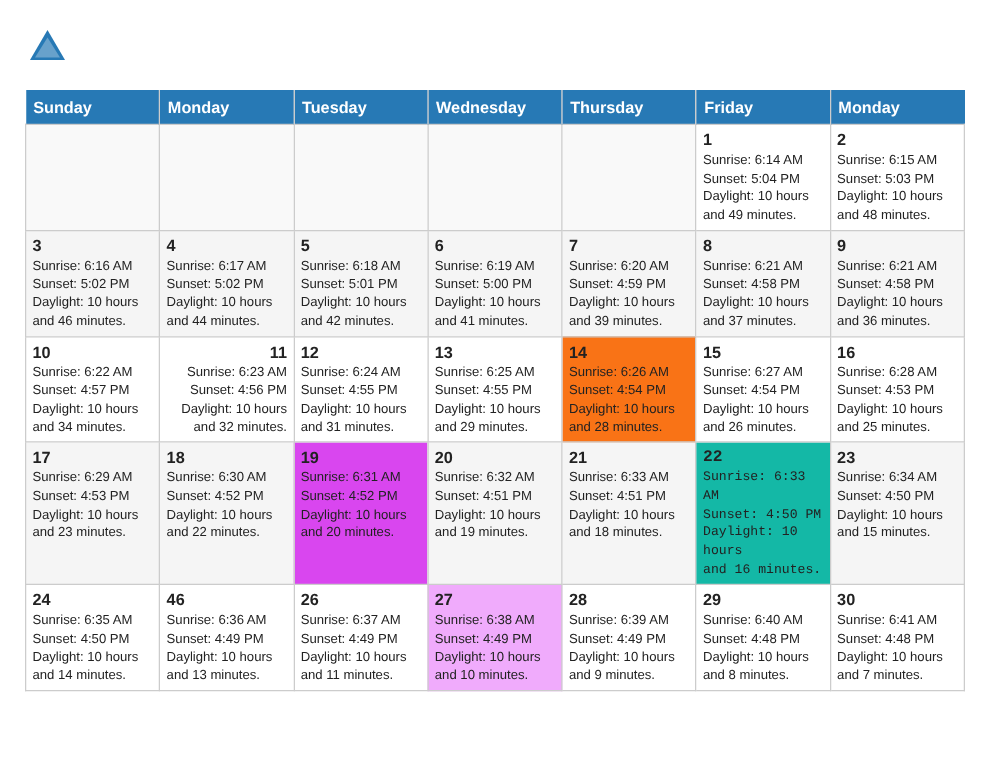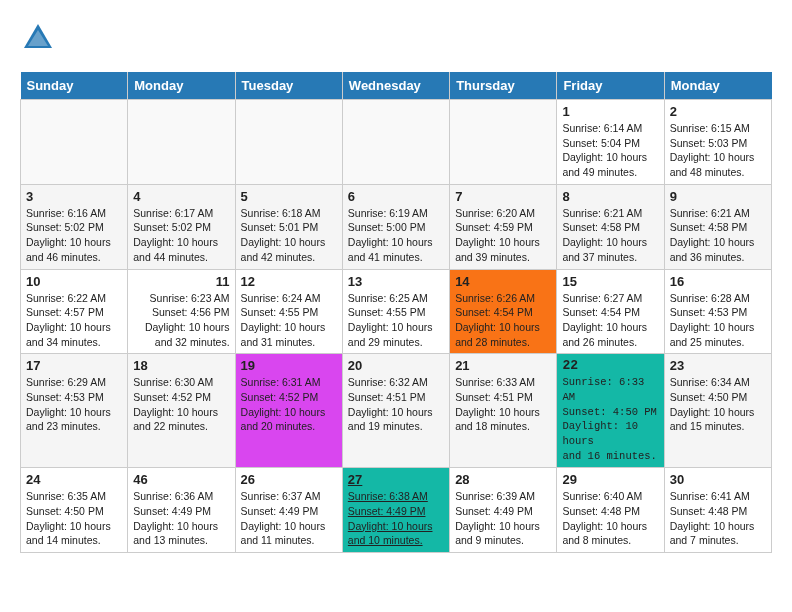--- a/index.html
+++ b/index.html
@@ -231,21 +231,21 @@
           <div class="day-info">Sunrise: 6:35 AM<br>Sunset: 4:50 PM<br>Daylight: 10 hours<br>and 14 minutes.</div>
         </td>
         <td style="background: rgb(255, 255, 255);">
           <span class="day-num">46</span>
           <div class="day-info">Sunrise: 6:36 AM<br>Sunset: 4:49 PM<br>Daylight: 10 hours<br>and 13 minutes.</div>
         </td>
         <td style="background: rgb(255, 255, 255);">
           <span class="day-num">26</span>
           <div class="day-info">Sunrise: 6:37 AM<br>Sunset: 4:49 PM<br>Daylight: 10 hours<br>and 11 minutes.</div>
         </td>
-        <td style="background: #14b8a6; text-decoration: underline;">
+        <td style="background: #f0abfc;">
           <span class="day-num">27</span>
           <div class="day-info">Sunrise: 6:38 AM<br>Sunset: 4:49 PM<br>Daylight: 10 hours<br>and 10 minutes.</div>
         </td>
         <td style="background: rgb(255, 255, 255);">
           <span class="day-num">28</span>
           <div class="day-info">Sunrise: 6:39 AM<br>Sunset: 4:49 PM<br>Daylight: 10 hours<br>and 9 minutes.</div>
         </td>
         <td style="background: rgb(255, 255, 255);">
           <span class="day-num">29</span>
           <div class="day-info">Sunrise: 6:40 AM<br>Sunset: 4:48 PM<br>Daylight: 10 hours<br>and 8 minutes.</div>

